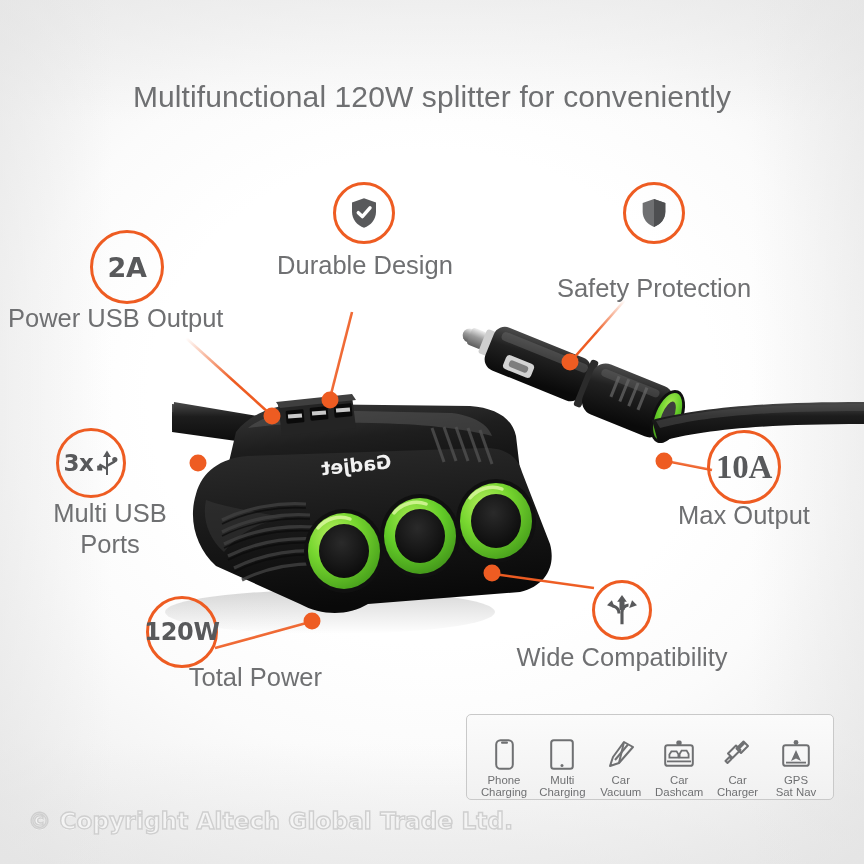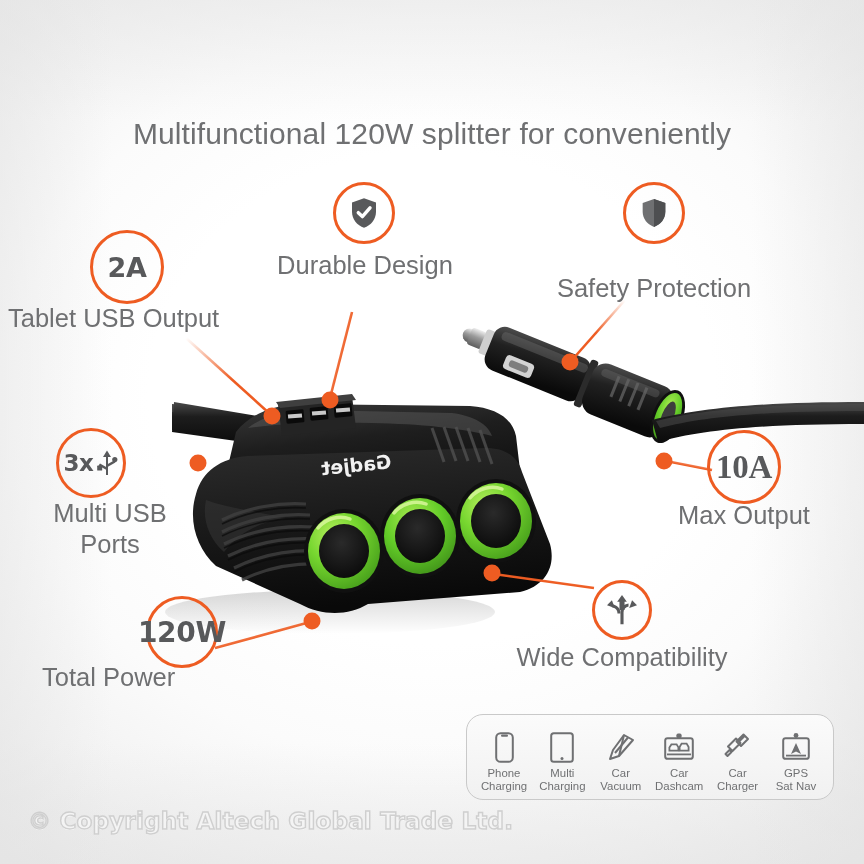--- a/index.html
+++ b/index.html
@@ -17,21 +17,21 @@
     background:linear-gradient(180deg, rgba(230,230,230,.55) 0%, rgba(255,255,255,0) 14%, rgba(255,255,255,0) 86%, rgba(228,228,228,.5) 100%);}
   .vig2{position:absolute;inset:0;pointer-events:none;
     background:linear-gradient(90deg, rgba(228,228,228,.5) 0%, rgba(255,255,255,0) 13%, rgba(255,255,255,0) 87%, rgba(228,228,228,.5) 100%);}
 
   
   #headline{
     position:absolute;left:0;top:76px;width:864px;text-align:center;
     color:#6f7072;font-size:30px;line-height:41px;font-weight:400;
     letter-spacing:.1px;
   }
-  #headline div{white-space:nowrap;margin-top:37px;}
+  #headline div{white-space:nowrap;}
 
   
   .callout{position:absolute;}
   .badge{
     position:absolute;border:3px solid #ee5c22;border-radius:50%;
     background:rgba(255,255,255,.0);
     display:flex;align-items:center;justify-content:center;
     box-sizing:border-box;
   }
   .badge .btxt{
@@ -45,23 +45,23 @@
   .clabel.two{white-space:normal;text-align:center;}
 
   svg.leaders{position:absolute;left:0;top:0;width:864px;height:864px;pointer-events:none;}
 
   
   #product{position:absolute;left:0;top:0;width:864px;height:864px;pointer-events:none;}
 
   
   #compat{
     position:absolute;left:466px;top:714px;width:368px;height:86px;
-    border:1.6px solid #c9c9c9;border-radius:17px;
+    border:1.6px solid #c9c9c9;border-radius:5px;
     background:linear-gradient(180deg,#fbfbfb 0%,#f1f1f1 100%);
-    display:flex;align-items:center;justify-content:space-between;
+    display:flex;align-items:flex-end;justify-content:space-between;
     padding:9px 8px 0 8px;box-sizing:border-box;
   }
   .citem{width:58px;display:flex;flex-direction:column;align-items:center;}
   .cicon{height:33px;display:flex;align-items:center;justify-content:center;}
   .ctext{margin-top:3px;text-align:center;color:#6f7072;font-size:11.4px;line-height:12.6px;}
 
   
   #copyright{
     position:absolute;left:28px;top:808px;
     font-family:"DejaVu Sans", sans-serif;
@@ -282,21 +282,21 @@
     <circle cx="312" cy="621" r="8.5" fill="#ee5c22"></circle>
 
     <line x1="594" y1="588" x2="494" y2="574" stroke="url(#ld3)" stroke-width="2.6"></line>
     <circle cx="492" cy="573" r="8.5" fill="#ee5c22"></circle>
   </svg>
 
   <div class="callout">
     <div class="badge" style="left:90px;top:230px;width:74px;height:74px;">
       <span class="btxt" style="font-size:27px;">2A</span>
     </div>
-    <div class="clabel" style="left:8px;top:303px;width:280px;text-align:left;">Tablet USB Output</div>
+    <div class="clabel" style="left:8px;top:303px;width:280px;text-align:left;">Power USB Output</div>
   </div>
 
   <div class="callout">
     <div class="badge" style="left:333px;top:182px;width:62px;height:62px;">
       <svg width="36" height="36" viewBox="0 0 24 24">
         <path d="M12 2.2 L20 5 V11.2 C20 16.2 16.6 20.4 12 21.8 C7.4 20.4 4 16.2 4 11.2 V5 Z" fill="#58595b"></path>
         <path d="M8.2 11.8 L10.9 14.4 L16 8.6" stroke="#ffffff" stroke-width="2.3" fill="none" stroke-linecap="round" stroke-linejoin="round"></path>
       </svg>
     </div>
     <div class="clabel" style="left:210px;top:250px;width:310px;text-align:center;">Durable Design</div>
@@ -334,23 +334,23 @@
 
   <div class="callout">
     <div class="badge" style="left:707px;top:430px;width:74px;height:74px;">
       <span class="btxt" style="font-size:33px;font-family:Liberation Serif, serif;">10A</span>
     </div>
     <div class="clabel" style="left:604px;top:500px;width:280px;text-align:center;">Max Output</div>
   </div>
 
   <div class="callout">
     <div class="badge" style="left:146px;top:596px;width:72px;height:72px;">
-      <span class="btxt" style="font-size:28px;">120W</span>
-    </div>
-    <div class="clabel" style="left:42px;top:662px;width:280px;text-align:left;">Total Power</div>
+      <span class="btxt" style="font-size:24px;">120W</span>
+    </div>
+    <div class="clabel" style="left:42px;top:662px;width:280px;text-align:right;">Total Power</div>
   </div>
 
   <div class="callout">
     <div class="badge" style="left:592px;top:580px;width:60px;height:60px;">
       <svg width="34" height="34" viewBox="0 0 24 24">
         <g fill="#58595b">
           <path d="M10.9 22 L13.1 22 L13.1 13.6 C13.1 11.4 14.6 10 16.6 9.6 L16.6 7.4
                    C13.2 7.9 10.9 10.1 10.9 13.6 Z"></path>
           <path d="M13.1 14.4 L10.9 14.4 C10.9 10.6 8.4 8.3 4.8 7.9 L4.8 10.1
                    C7.2 10.5 8.8 11.9 8.8 14.4 Z"></path>

